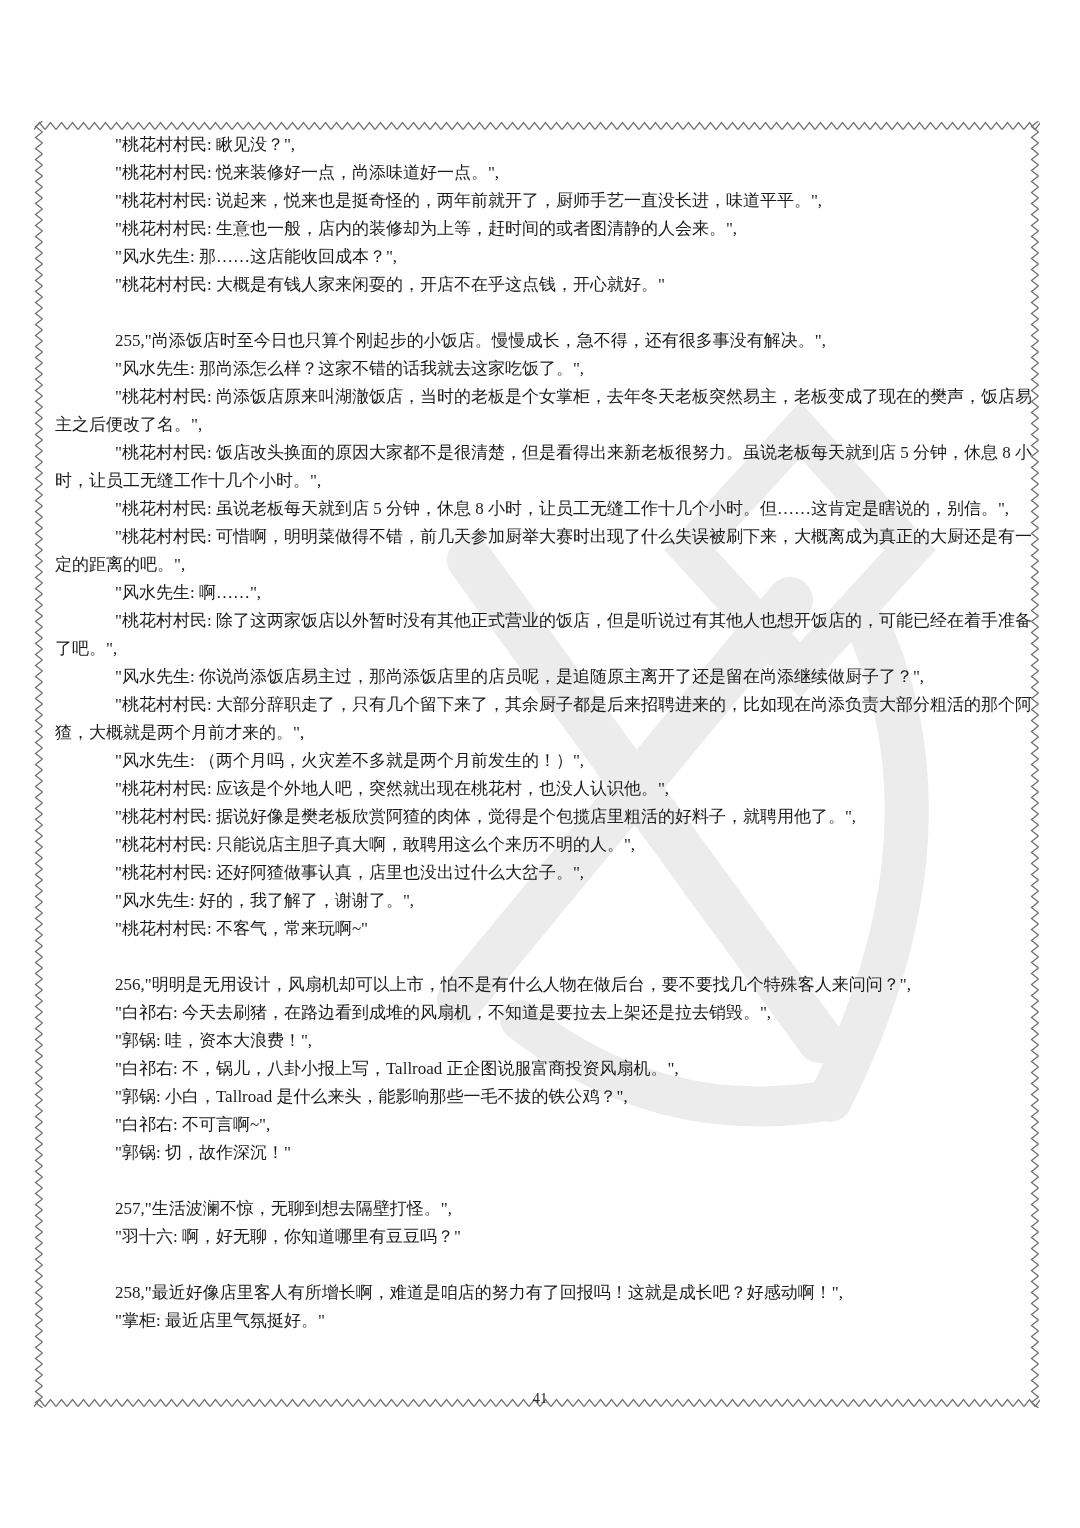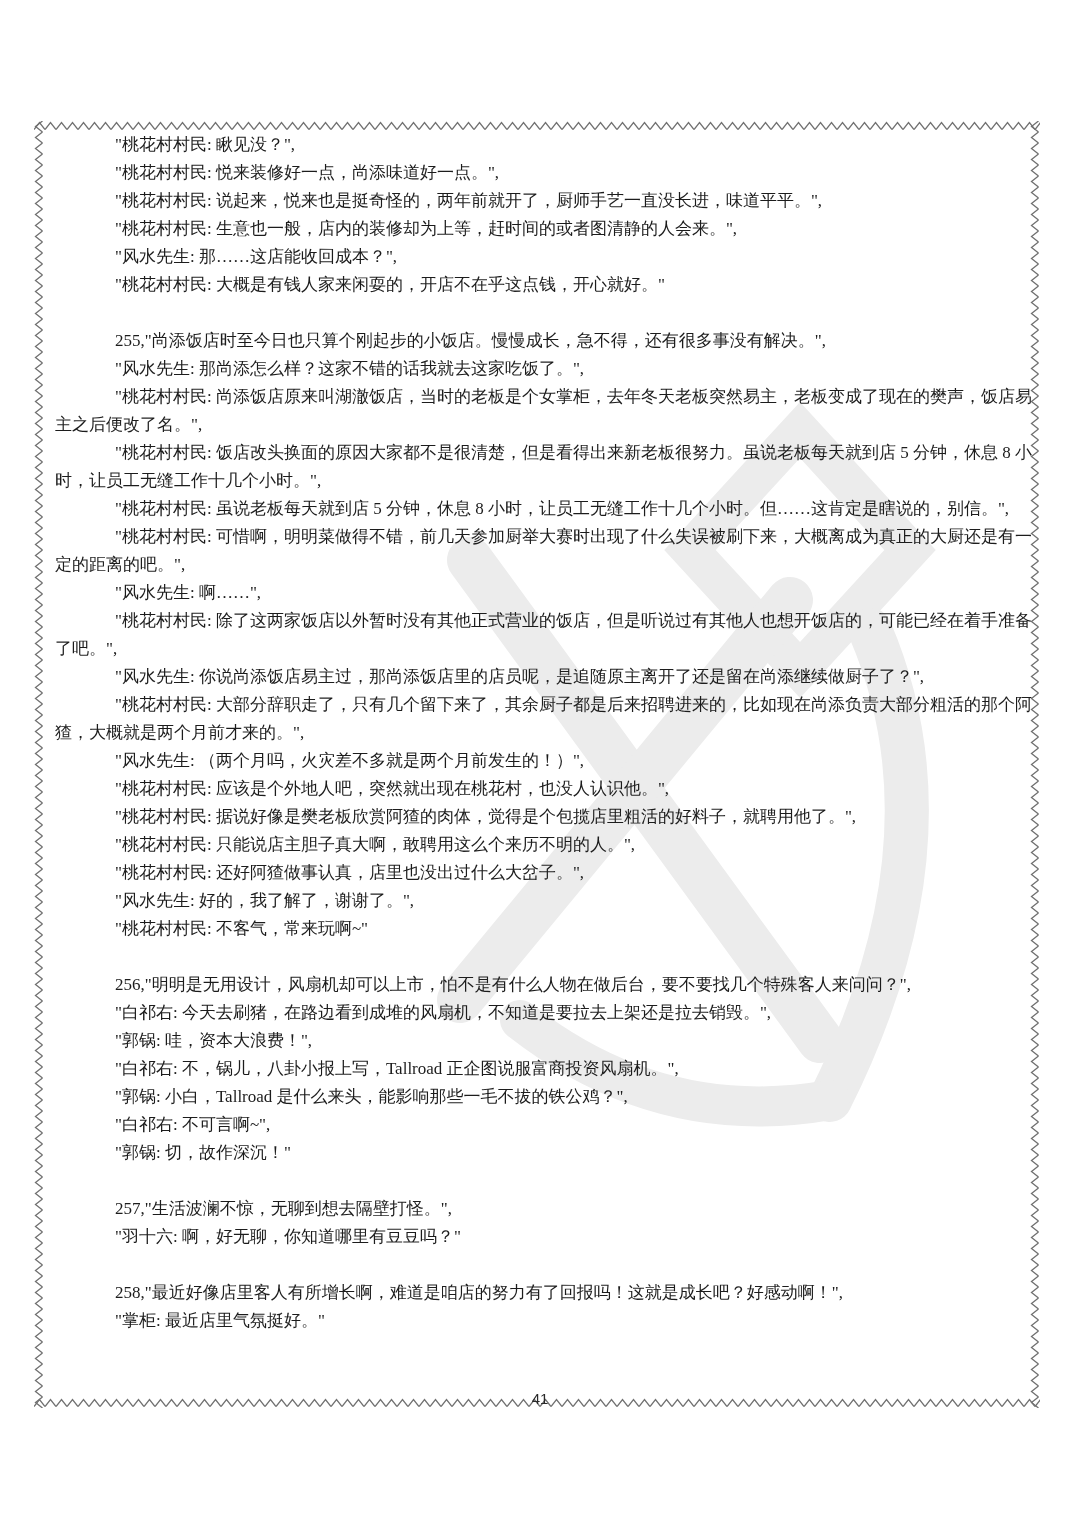--- a/index.html
+++ b/index.html
@@ -48,21 +48,21 @@
   .sec-gap { height: 28px; }
   
   .page-number {
     position: absolute;
     left: 0; right: 0;
     top: 1390px;
     z-index: 2;
     text-align: center;
     font-size: 15px;
     color: #2a2a2a;
-    font-family: Liberation Sans, sans-serif;
+    font-family: Liberation Serif, serif;
   }
 </style>
 </head>
 <body>
 
 <div class="page">
 
   <svg width="0" height="0" style="position:absolute" aria-hidden="true">
     <defs>
       <pattern id="zzh" width="11" height="10" patternUnits="userSpaceOnUse">

